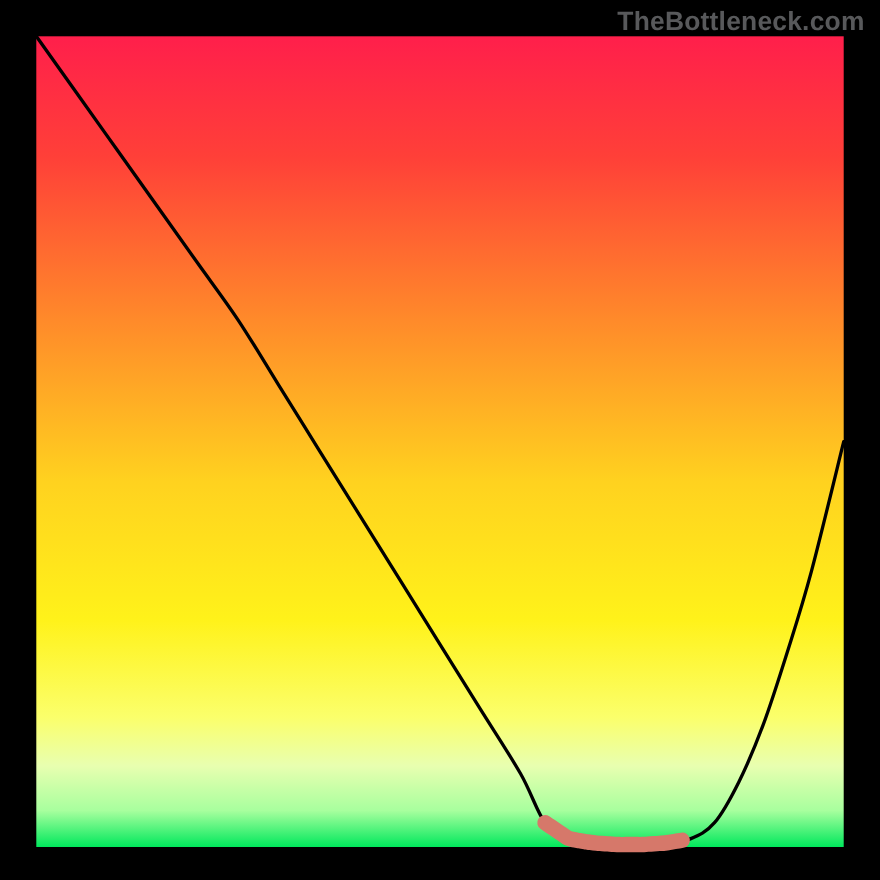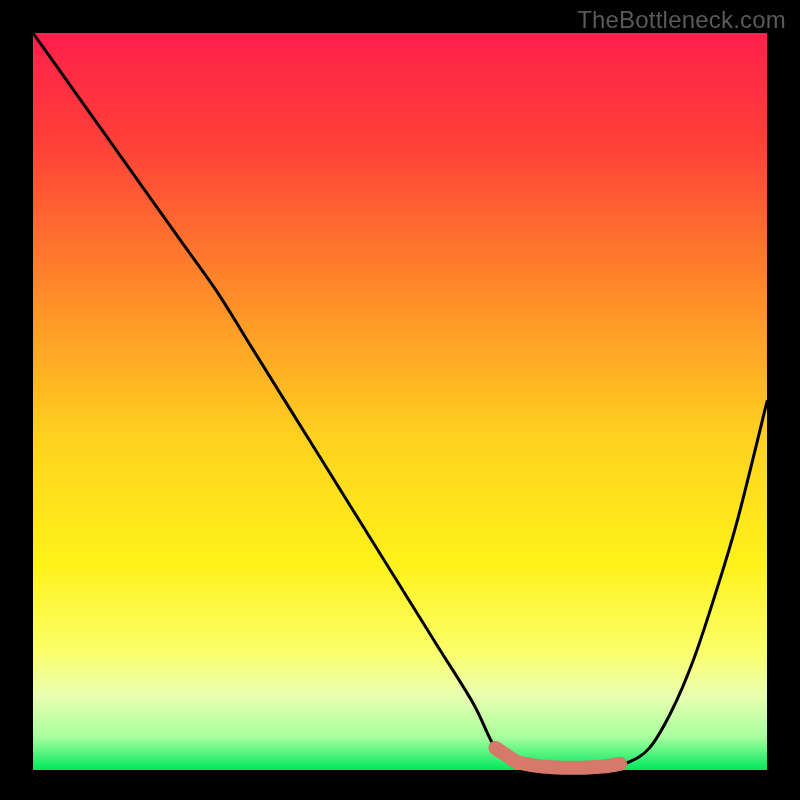--- a/index.html
+++ b/index.html
@@ -15,21 +15,21 @@
     width: 800px;
     height: 800px;
     background: #000;
   }
   .watermark {
     position: absolute;
     top: 6px;
     right: 14px;
     font-family: Arial, Helvetica, sans-serif;
     font-size: 24px;
-    font-weight: 400;
+    font-weight: 700;
     color: #58595b;
     letter-spacing: 0.2px;
   }
   svg {
     display: block;
   }
 </style>
 </head>
 <body>
 

